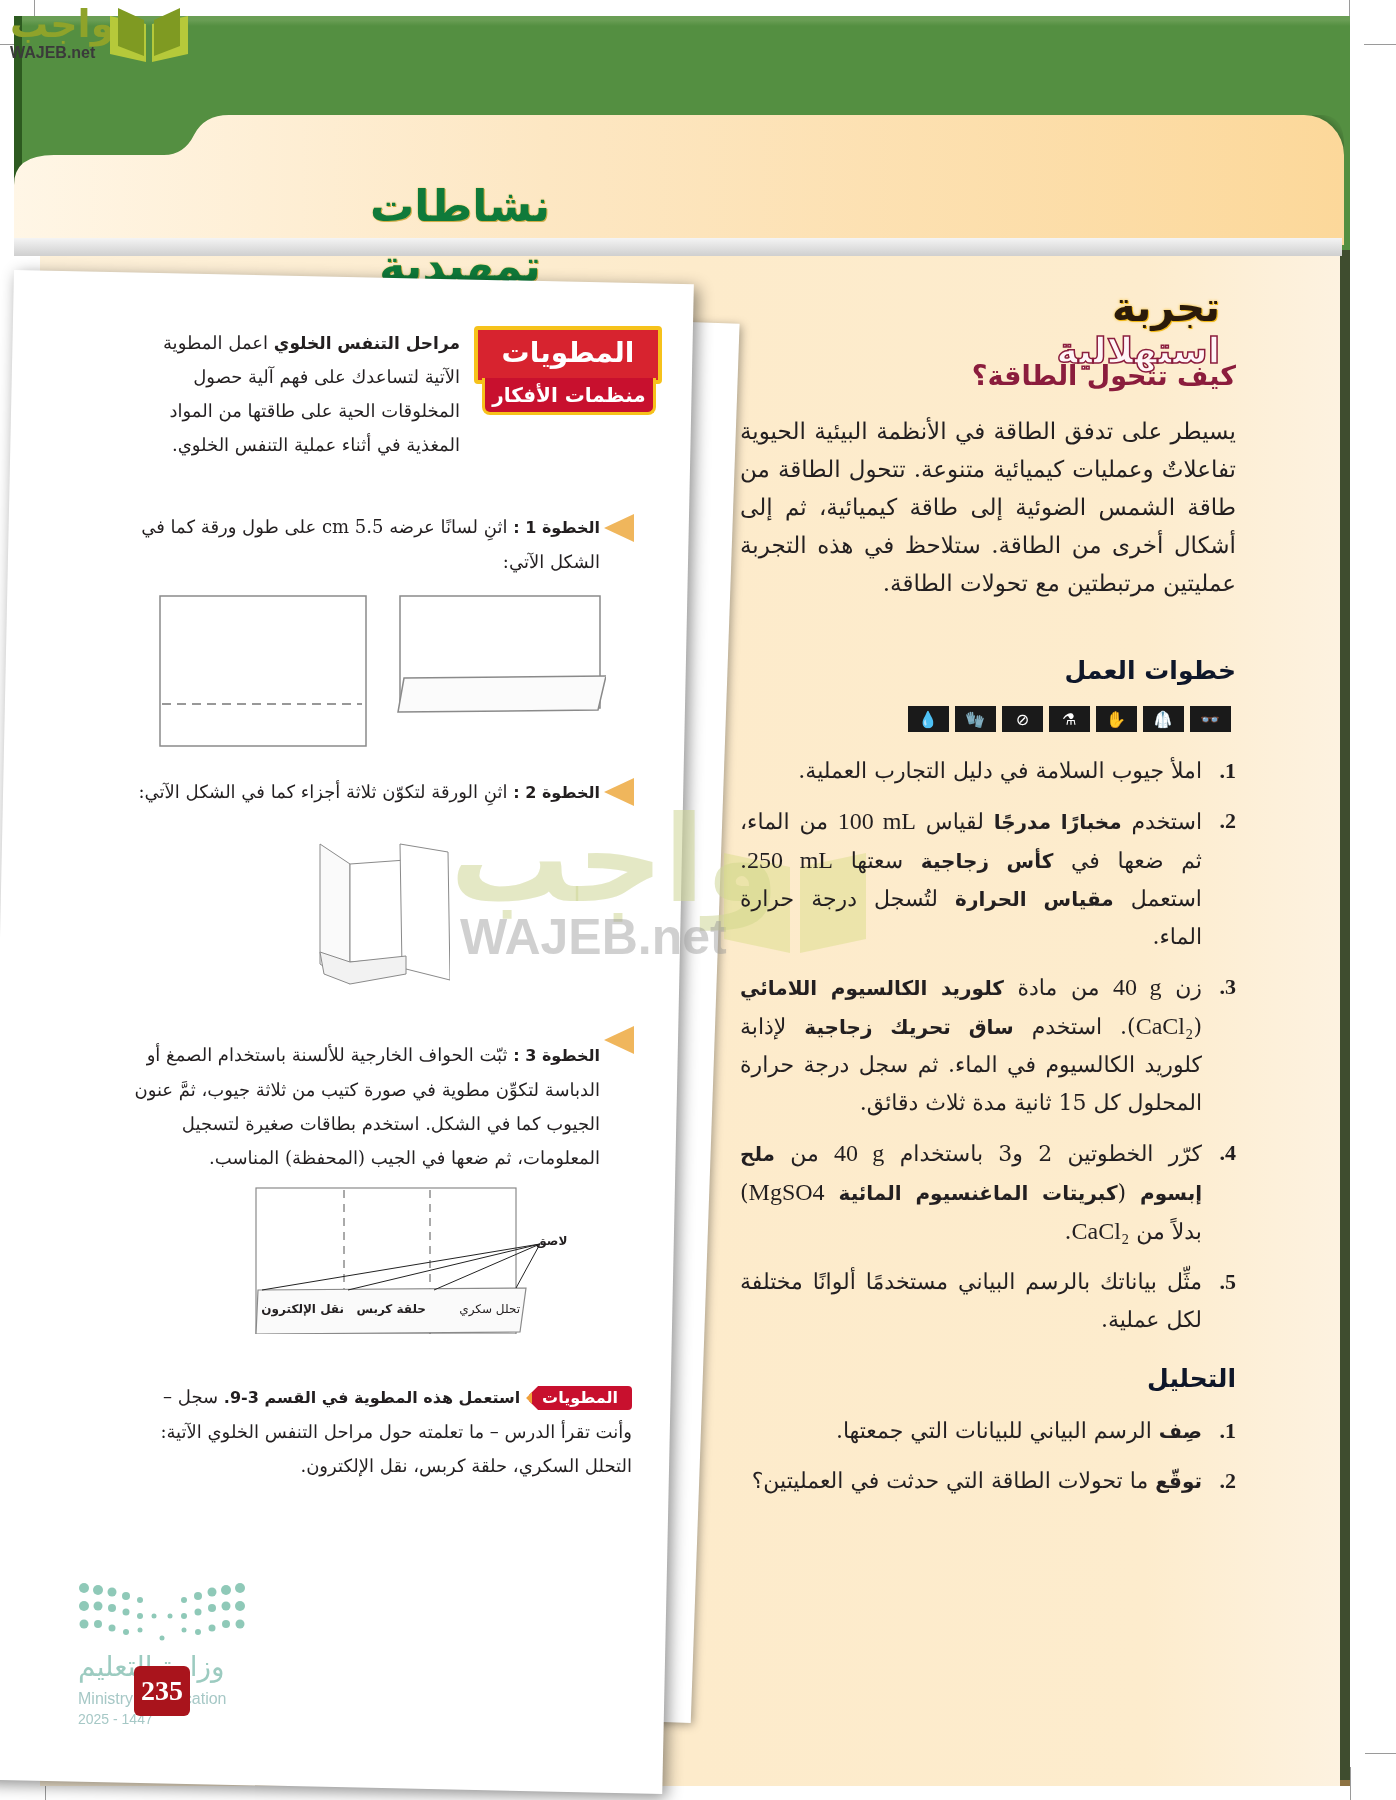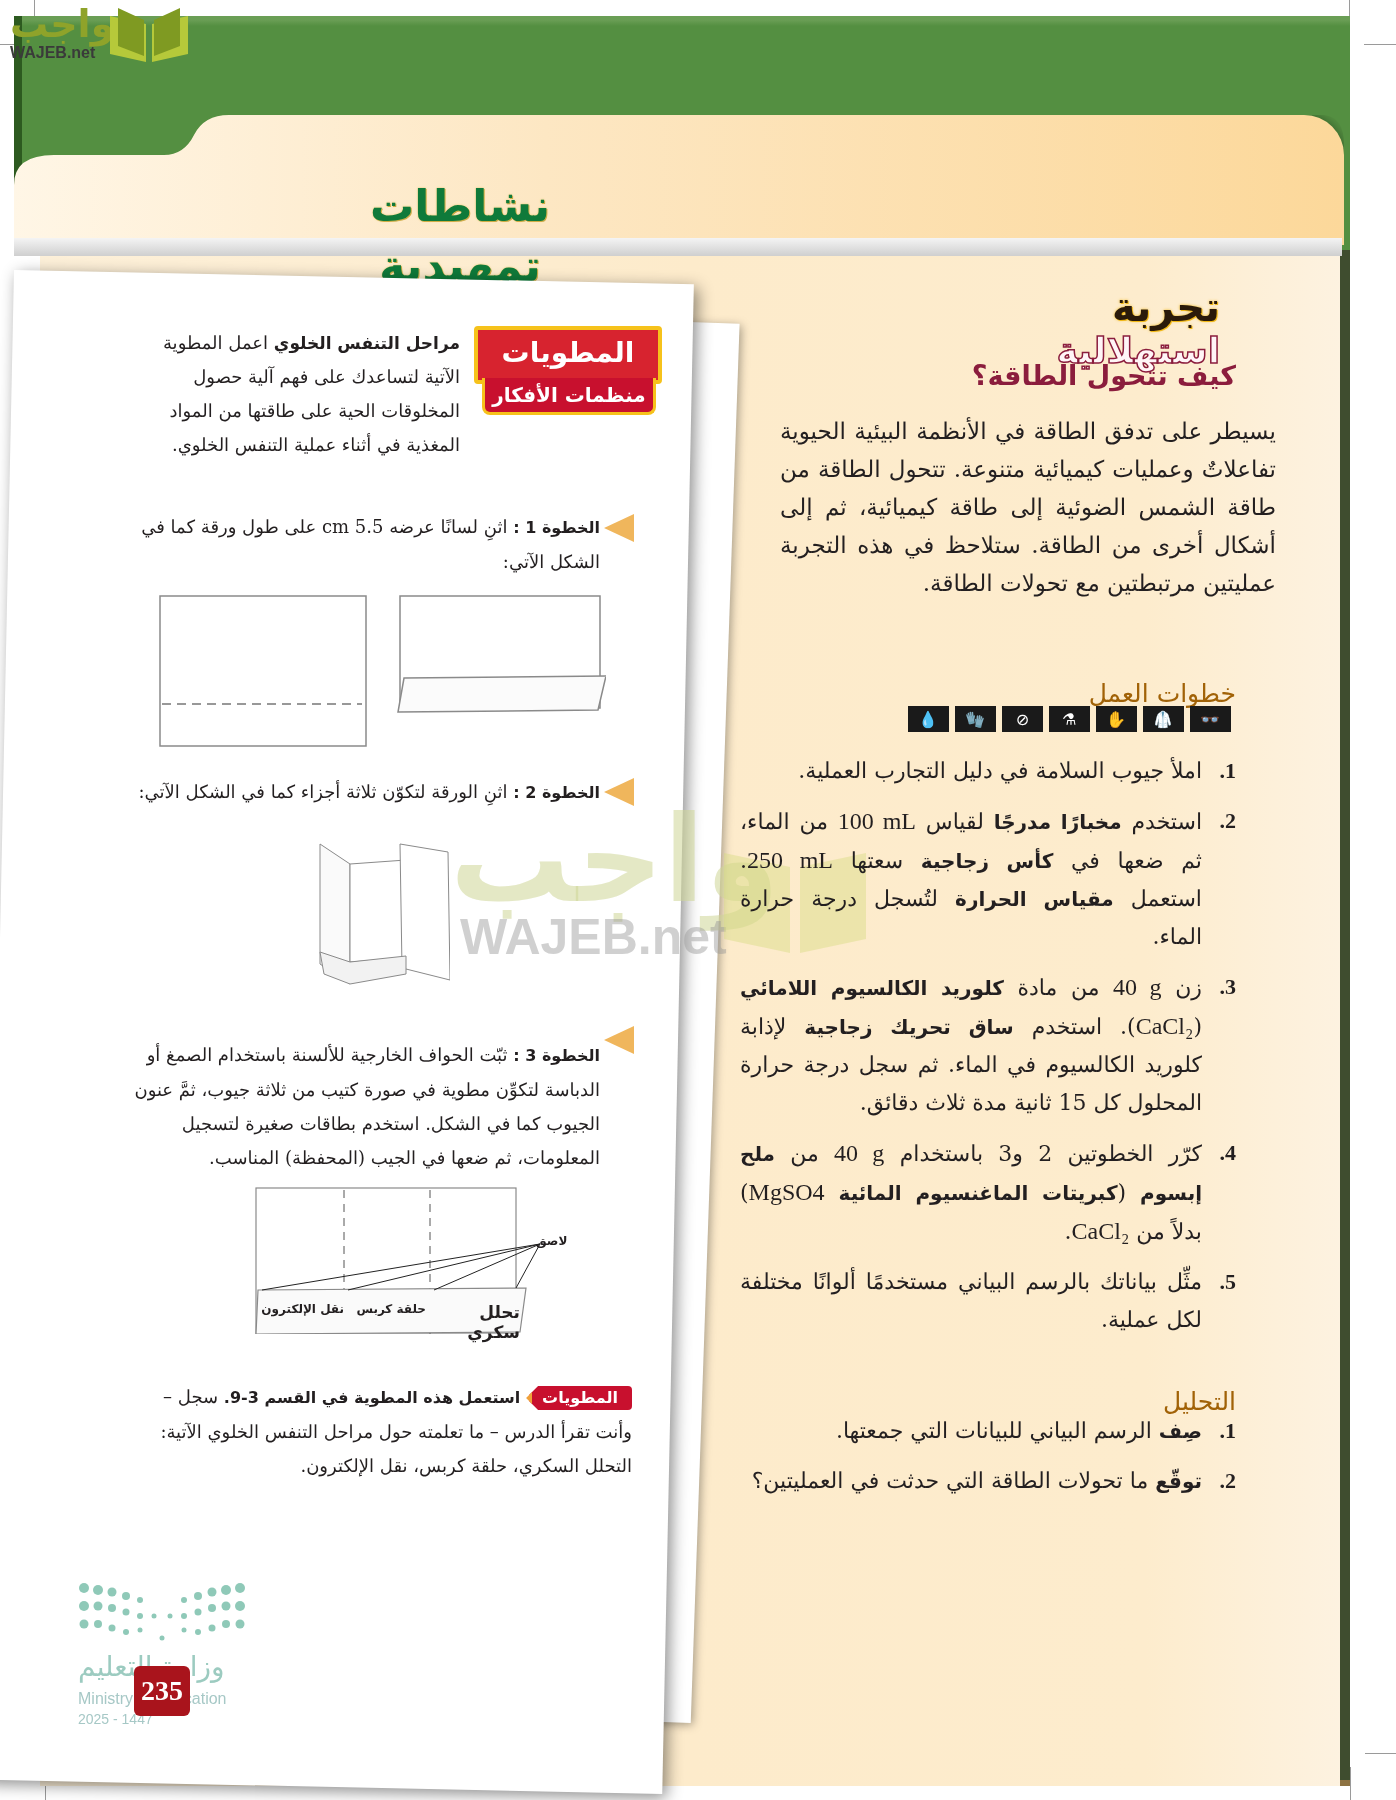--- a/index.html
+++ b/index.html
@@ -65,22 +65,22 @@
   .book { left:108px; top:6px; width:82px; height:58px; }
 
   
   .rtl { direction:rtl; text-align:right; }
   .exp-title-wrap { left:980px; top:284px; width:240px; height:60px; }
   .exp-title-a { font-family:"DejaVu Sans",sans-serif; font-weight:bold; font-size:40px; color:#2a1a0a;
     text-shadow:0 0 3px #f0b818, 1px 1px 0 #f0b818;margin-left:36px; }
   .exp-title-b { font-family:"DejaVu Sans",sans-serif; font-weight:bold; font-size:36px; color:#fff5f7;
     -webkit-text-stroke:1.5px #8b1d3d; }
   .exp-sub { left:740px; top:360px; width:496px; font-family:"DejaVu Sans",sans-serif; font-weight:bold; font-size:27px; color:#8b1d3d; }
-  .para { left:780px; top:412px; width:496px; font-size:23px; line-height:38px; text-align:justify; text-align-last:right; }
-  .section-h { font-family:"DejaVu Sans",sans-serif; font-weight:normal; font-size:25px; color:#a16207; width:496px;margin-top:23px; }
+  .para { left:740px; top:412px; width:496px; font-size:23px; line-height:38px; text-align:justify; text-align-last:right; }
+  .section-h { font-family:"DejaVu Sans",sans-serif; font-weight:bold; font-size:25px; color:#0f172a; width:496px; }
   .safety { left:908px; top:706px; width:326px; height:28px; display:flex; gap:6px; direction:ltr; }
   .safety .ic { width:41px; height:26px; background:#1a1a1a; color:#fff; font-size:16px; display:flex; align-items:center; justify-content:center; font-family:"DejaVu Sans",sans-serif; }
 
   .steps { left:740px; width:496px; font-size:22px; line-height:38px; }
   .step { display:flex; direction:rtl; margin-bottom:12px; }
   .step .num { font-family:"Liberation Serif",serif; font-weight:bold; width:34px; flex:none; }
   .step .txt { flex:1; text-align:justify; text-align-last:right; }
   b.k { font-family:"DejaVu Sans",sans-serif; font-weight:bold; font-size:20px;text-align:right; }
   .lat { font-family:"Liberation Serif",serif; font-size:24px; direction:ltr; unicode-bidi:embed; }
 
@@ -246,21 +246,21 @@
   <rect x="6" y="4" width="260" height="146" fill="#fff" stroke="#8a8a8a" stroke-width="1.2"></rect>
   <line x1="94" y1="6" x2="94" y2="150" stroke="#555" stroke-dasharray="8 6"></line>
   <line x1="180" y1="6" x2="180" y2="150" stroke="#555" stroke-dasharray="8 6"></line>
   <path d="M8 106 L276 104 L270 148 L6 150 Z" fill="#fafafa" stroke="#8a8a8a" stroke-width="1.2"></path>
   <line x1="290" y1="60" x2="12" y2="106" stroke="#222"></line>
   <line x1="290" y1="60" x2="98" y2="106" stroke="#222"></line>
   <line x1="290" y1="60" x2="184" y2="106" stroke="#222"></line>
   <line x1="290" y1="60" x2="266" y2="104" stroke="#222"></line>
 </svg>
 <div class="abs rtl" style="left:536px;top:1234px;font-family:'DejaVu Sans',sans-serif;font-weight:bold;font-size:12px;">لاصق</div>
-<div class="abs rtl" style="left:430px;top:1302px;width:90px;font-family:'DejaVu Sans',sans-serif;font-weight:bold;font-size:17px;text-align:right;">تحلل سكري</div>
+<div class="abs rtl" style="left:430px;top:1302px;width:90px;font-family:'DejaVu Sans',sans-serif;font-weight:normal;font-size:12px;text-align:right;">تحلل سكري</div>
 <div class="abs rtl" style="left:346px;top:1302px;width:80px;font-family:'DejaVu Sans',sans-serif;font-weight:bold;font-size:12px;">حلقة كربس</div>
 <div class="abs rtl" style="left:256px;top:1302px;width:88px;font-family:'DejaVu Sans',sans-serif;font-weight:bold;font-size:12px;">نقل الإلكترون</div>
 
 <div class="abs use-note rtl">
   <span class="use-badge">المطويات</span>
   <b class="k" style="font-size:16px">استعمل هذه المطوية في القسم 3-9.</b><span> سجل – وأنت تقرأ الدرس – ما تعلمته حول مراحل التنفس الخلوي الآتية: التحلل السكري، حلقة كربس، نقل الإلكترون.</span>
 </div>
 
 <svg class="abs ministry" viewBox="0 0 172 70" style="height:70px;">
   <g fill="#8fc9b8">

